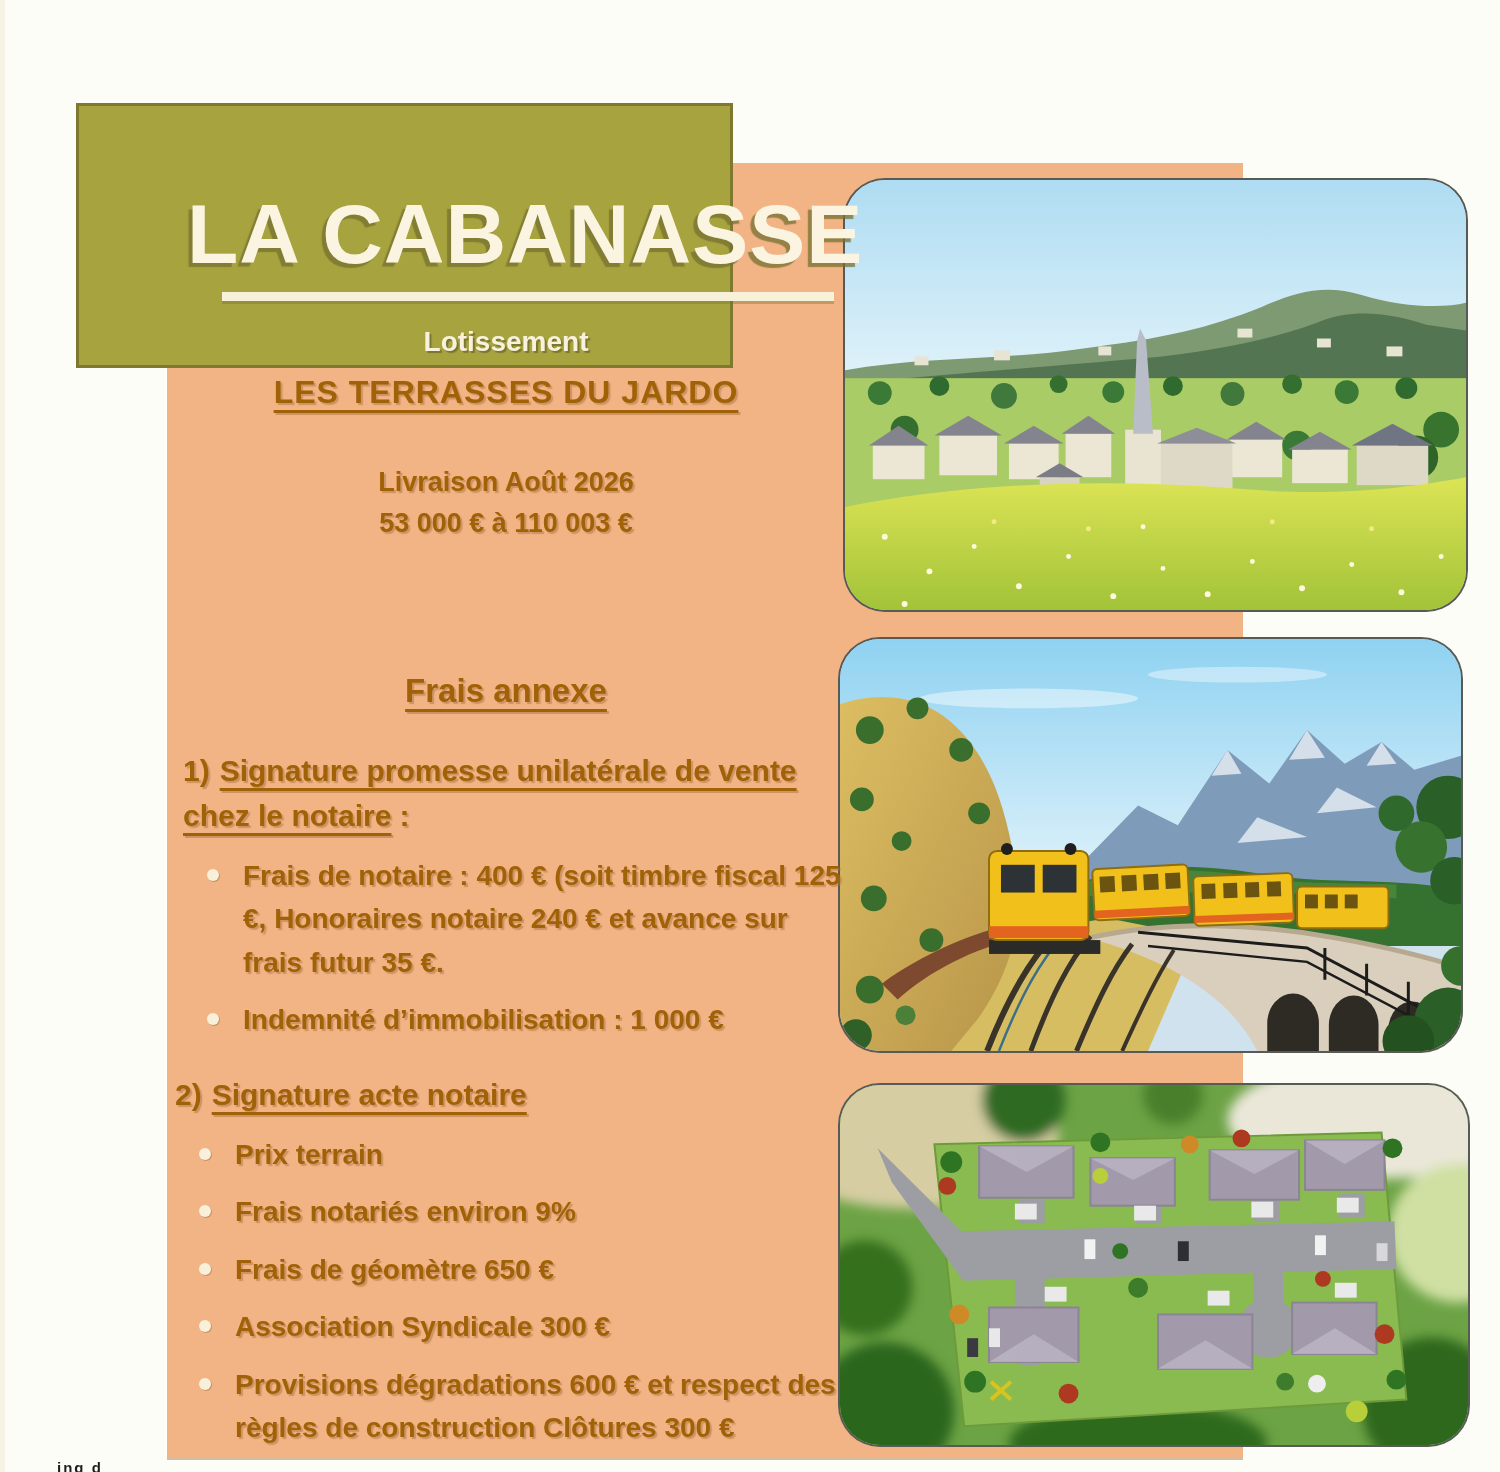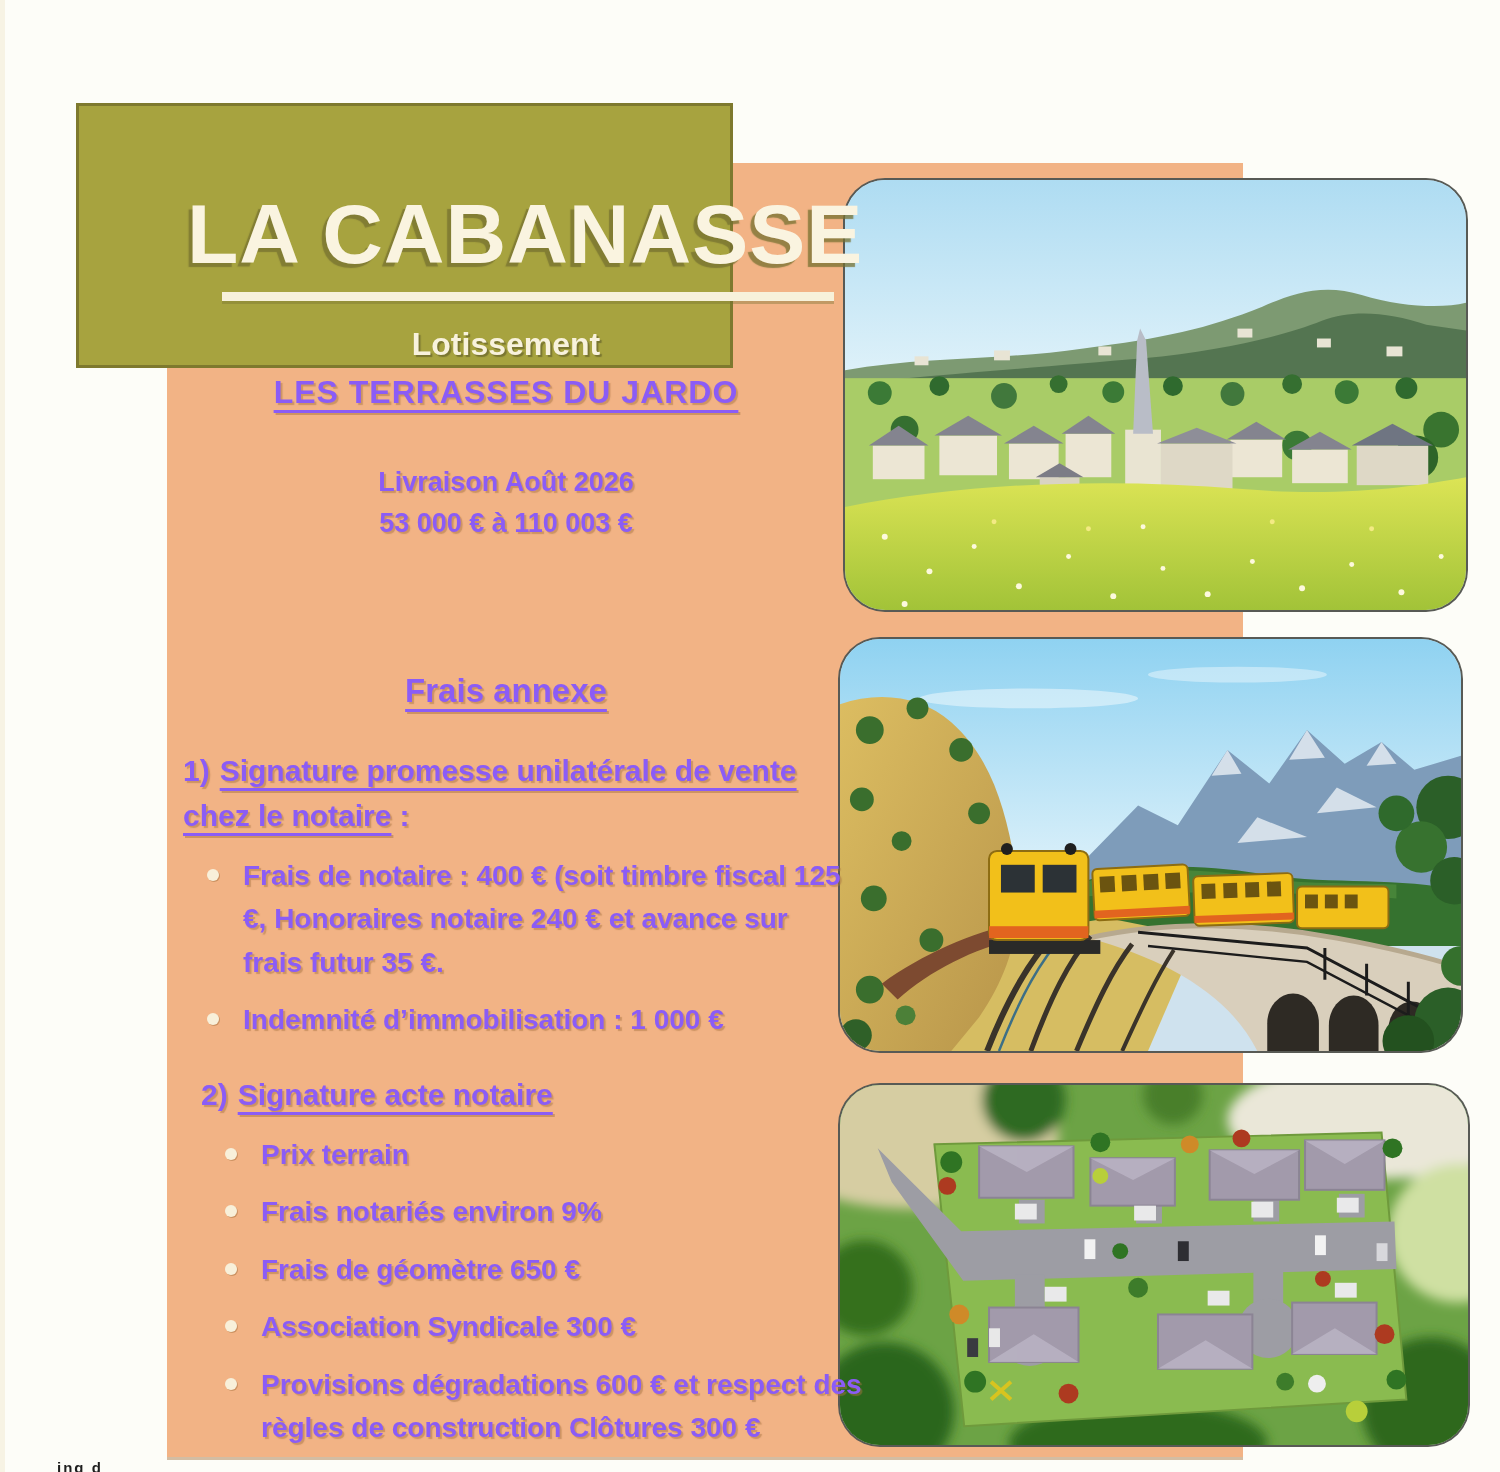--- a/index.html
+++ b/index.html
@@ -22,31 +22,31 @@
   .main-title{
     position:absolute;left:187px;top:192px;z-index:6;
     font-size:84px;font-weight:bold;letter-spacing:1px;line-height:1;
     color:#faf4e0;text-shadow:-4px 4px 1px rgba(118,112,48,.75);
     white-space:nowrap;
   }
   .title-underline{
     position:absolute;left:222px;top:292px;width:612px;height:9px;
     background:#f7f1da;box-shadow:0 3px 0 rgba(120,115,50,.4);z-index:2;
   }
-  .cream{color:#8b5cf6;text-shadow:2px 2px 1px rgba(168,115,66,.5);font-weight:bold;}
+  .cream{color:#a16207;text-shadow:2px 2px 1px rgba(168,115,66,.5);font-weight:bold;}
   .on-green{color:#f8f2dc;text-shadow:2px 2px 1px rgba(110,106,45,.8);font-weight:bold;}
   .center-col{position:absolute;left:167px;width:678px;text-align:center;z-index:4;}
-  .program-type{top:326px;font-size:32px;}
+  .program-type{top:326px;font-size:28px;}
   .program-name{top:374px;font-size:32px;letter-spacing:1px;}
   .u{text-decoration:underline;text-decoration-thickness:3px;text-underline-offset:7px;}
   .key-facts{top:462px;font-size:27px;line-height:1.52;}
   .fees-heading{top:672px;font-size:33px;}
   .section{position:absolute;z-index:4;font-size:30px;line-height:1.5;}
   .section1{left:183px;top:748px;width:660px;}
-  .section2{left:201px;top:1072px;width:668px;}
+  .section2{left:175px;top:1072px;width:668px;}
   .sec-title-line .num{margin-right:10px;}
   .sec-title-line .suffix{margin-left:8px;}
   .bullets{list-style:none;margin:16px 0 0 0;padding:0;font-size:28px;line-height:1.55;}
   .bullets li{position:relative;padding-left:60px;margin-top:14px;}
   .bullet-dot{
     position:absolute;left:24px;top:15px;width:12px;height:12px;border-radius:50%;
     background:#f8f0da;box-shadow:1px 1px 0 rgba(168,115,66,.5);
   }
   
   .photo{

